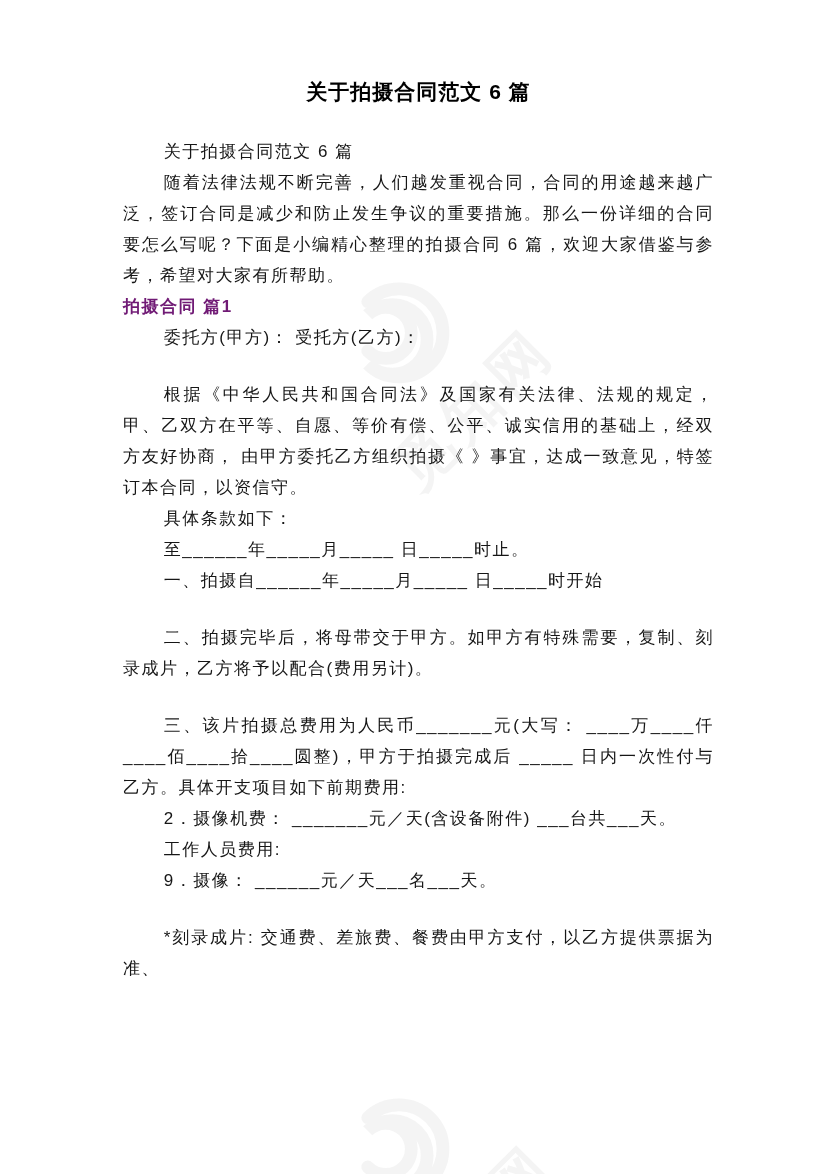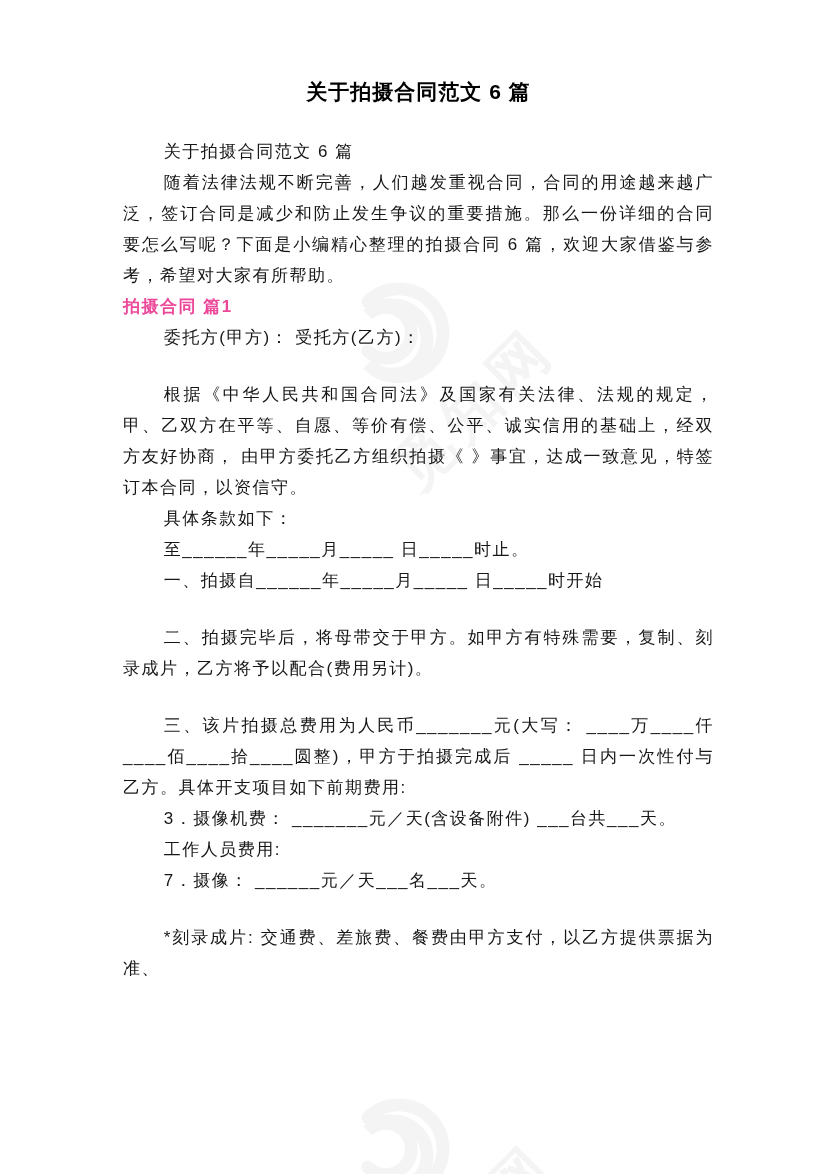--- a/index.html
+++ b/index.html
@@ -32,21 +32,21 @@
     letter-spacing: 1.5px;
     margin: 0;
     text-align: justify;
   }
   .indent {
     text-indent: 2.4em;
   }
   .heading {
     font-weight: bold;
     text-indent: 0;
-    color: #ec4899;
+    color: #701a75;
   }
   .spaced {
     margin-top: 26px;
   }
   
   .watermark {
     position: absolute;
     width: 260px;
     opacity: 0.07;
     color: #6b6b6b;
@@ -111,19 +111,19 @@
     <p class="para indent">关于拍摄合同范文 6 篇</p>
     <p class="para indent">随着法律法规不断完善，人们越发重视合同，合同的用途越来越广泛，签订合同是减少和防止发生争议的重要措施。那么一份详细的合同要怎么写呢？下面是小编精心整理的拍摄合同 6 篇，欢迎大家借鉴与参考，希望对大家有所帮助。</p>
     <p class="para heading">拍摄合同 篇1</p>
     <p class="para indent">委托方(甲方)： 受托方(乙方)：</p>
     <p class="para indent spaced">根据《中华人民共和国合同法》及国家有关法律、法规的规定，甲、乙双方在平等、自愿、等价有偿、公平、诚实信用的基础上，经双方友好协商， 由甲方委托乙方组织拍摄《 》事宜，达成一致意见，特签订本合同，以资信守。</p>
     <p class="para indent">具体条款如下：</p>
     <p class="para indent">至______年_____月_____ 日_____时止。</p>
     <p class="para indent">一、拍摄自______年_____月_____ 日_____时开始</p>
     <p class="para indent spaced">二、拍摄完毕后，将母带交于甲方。如甲方有特殊需要，复制、刻录成片，乙方将予以配合(费用另计)。</p>
     <p class="para indent spaced">三、该片拍摄总费用为人民币_______元(大写： ____万____仟____佰____拾____圆整)，甲方于拍摄完成后 _____ 日内一次性付与乙方。具体开支项目如下前期费用:</p>
-    <p class="para indent">3．摄像机费： _______元／天(含设备附件) ___台共___天。</p>
+    <p class="para indent">2．摄像机费： _______元／天(含设备附件) ___台共___天。</p>
     <p class="para indent">工作人员费用:</p>
-    <p class="para indent">7．摄像： ______元／天___名___天。</p>
+    <p class="para indent">9．摄像： ______元／天___名___天。</p>
     <p class="para indent spaced">*刻录成片: 交通费、差旅费、餐费由甲方支付，以乙方提供票据为准、</p>
   </div>
 
 </div>
 
 </body></html>

